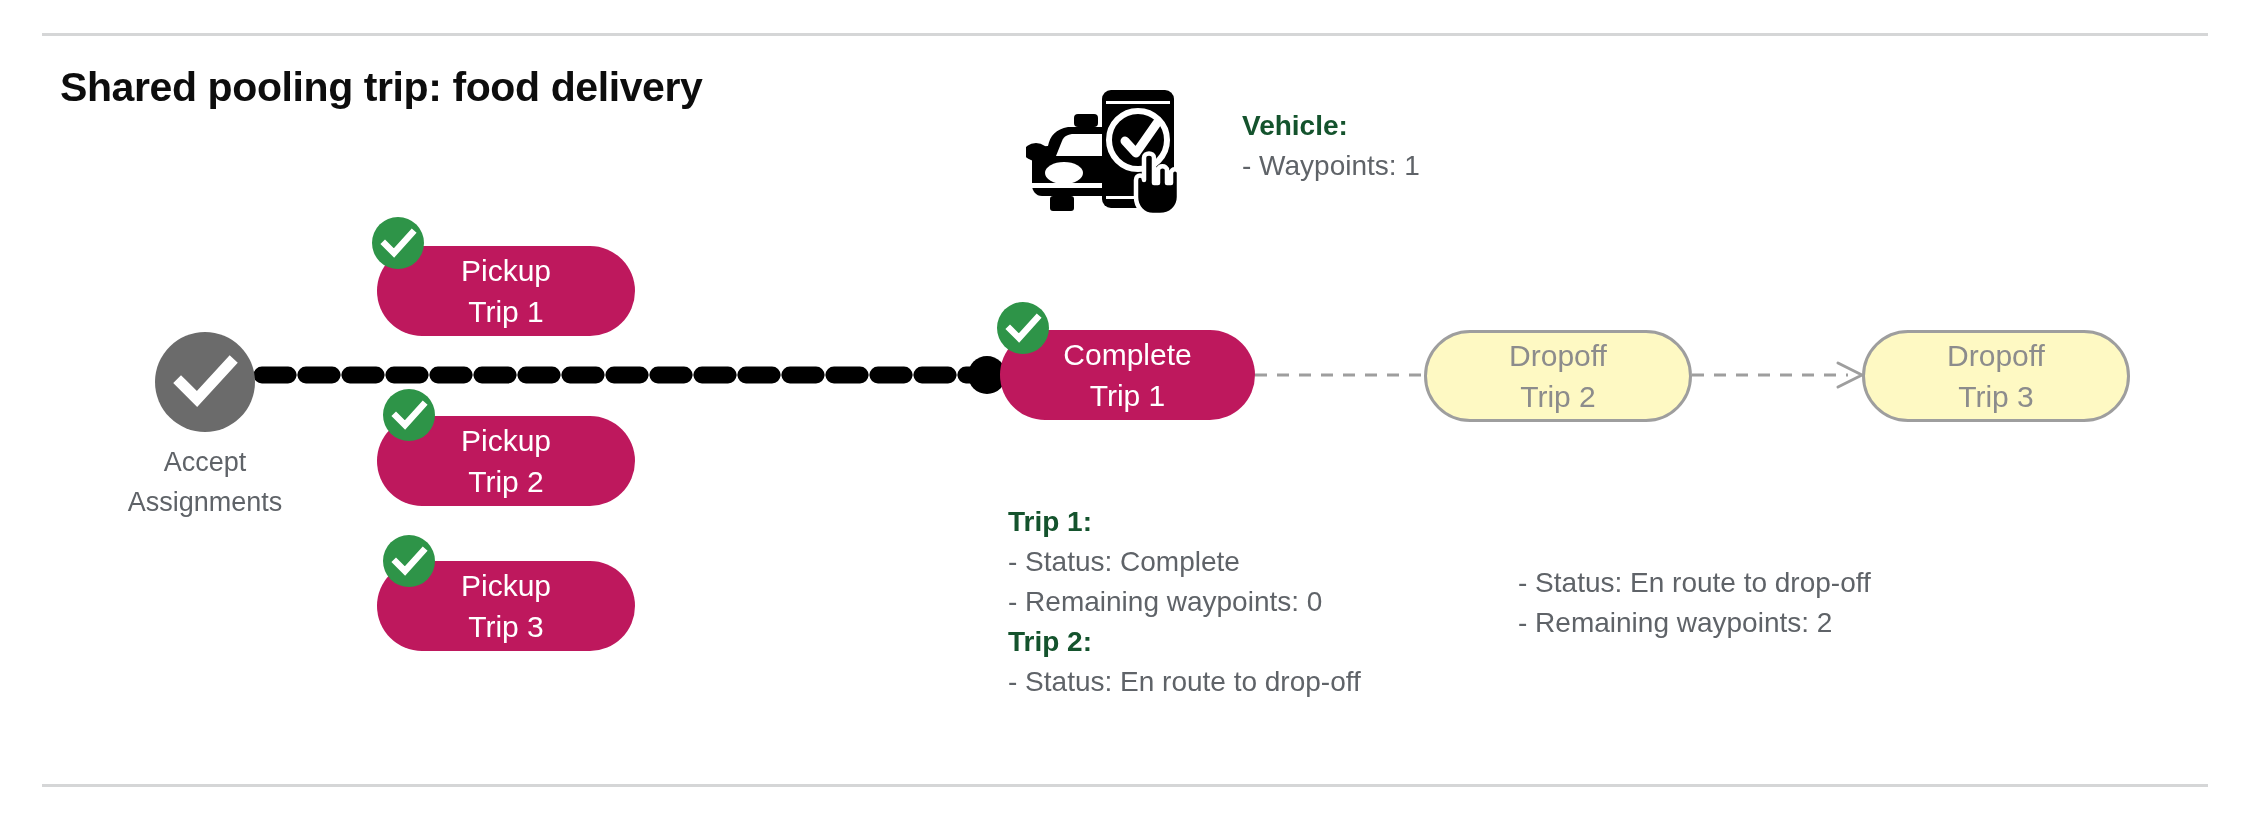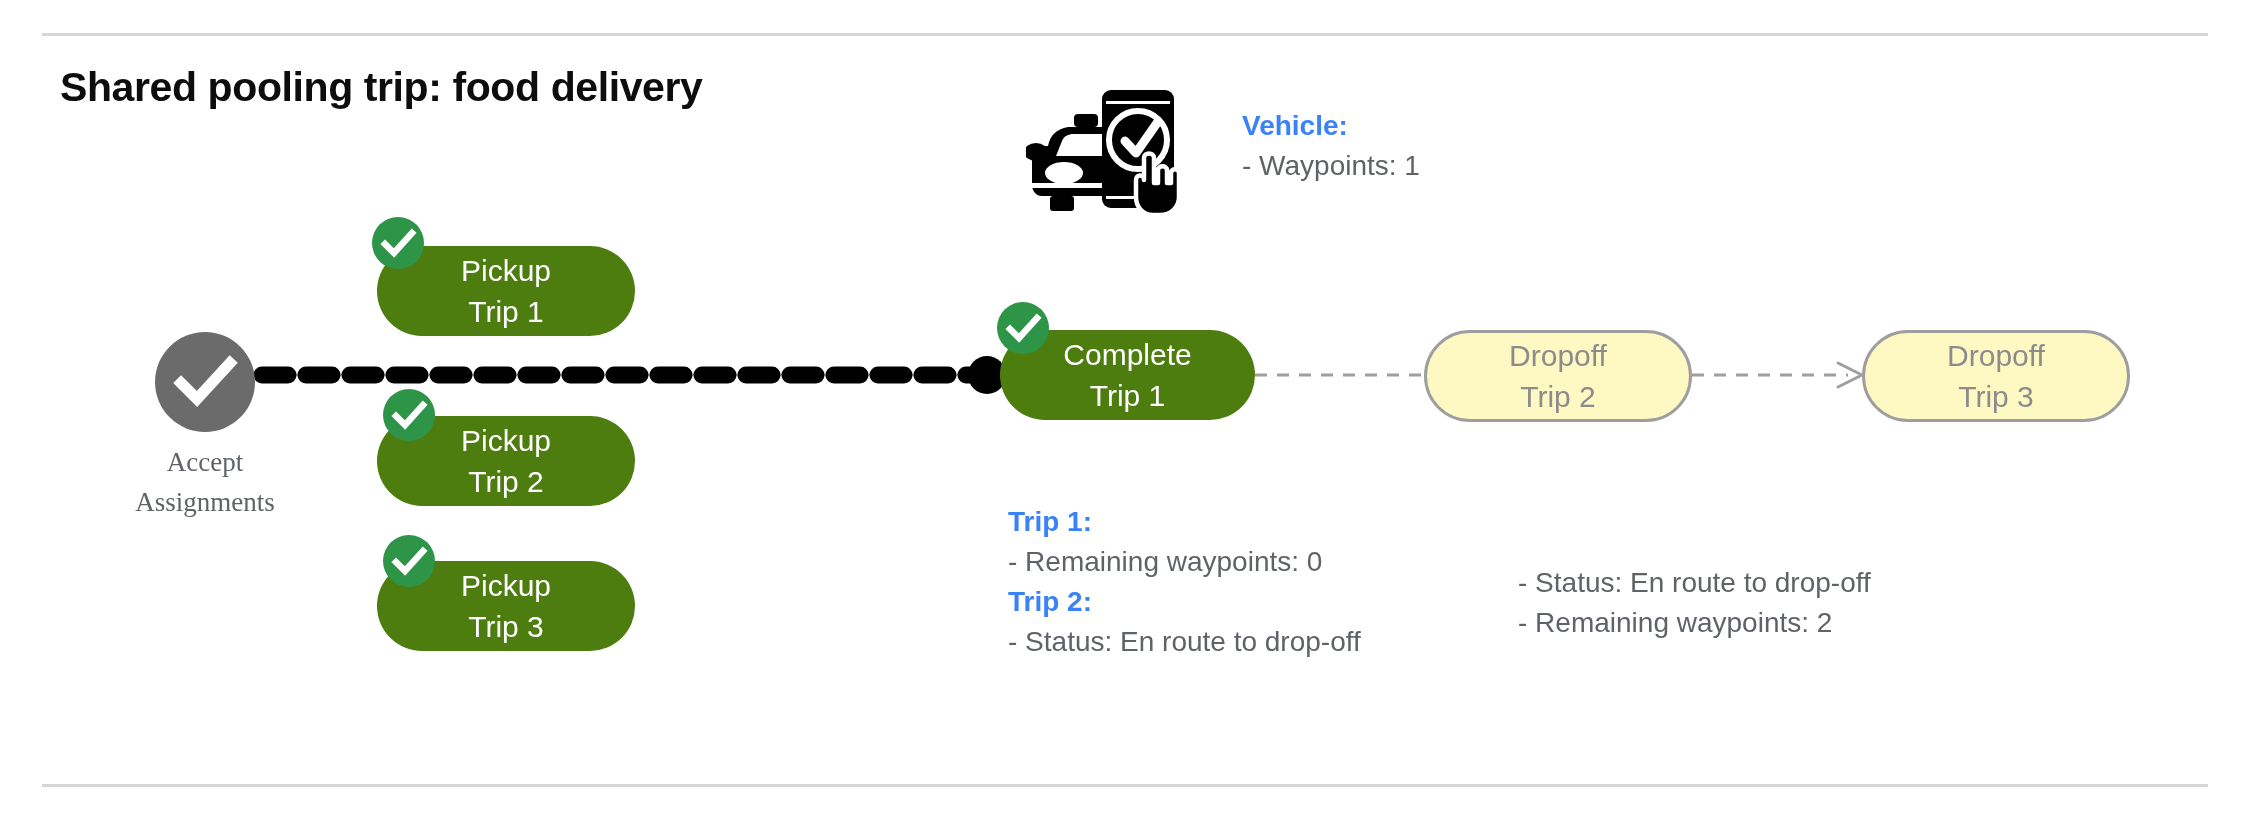--- a/index.html
+++ b/index.html
@@ -70,40 +70,39 @@
   .accept-circle svg { position:absolute; left:0; top:0; }
   .accept-label {
     position: absolute;
     left: -70px;
     top: 110px;
     width: 240px;
     text-align: center;
     font-size: 27px;
     line-height: 40px;
     color: #5f6368;
-    font-family: Liberation Serif, serif;
   }
 
   
   .pill {
     position: absolute;
     box-sizing: border-box;
     border-radius: 48px;
     display: flex;
     flex-direction: column;
     align-items: center;
     justify-content: center;
     text-align: center;
   }
   .pill .l1, .pill .l2 {
     display: block;
     white-space: nowrap;
   }
   .pill-orange {
-    background: #4d7c0f;
+    background: #be185d;
     color: #ffffff;
     font-size: 30px;
     font-weight: 500;
     line-height: 41px;
   }
   .pill-outline {
     background: #fef9c3;
     border: 3px solid #9e9e9e;
     color: #8c8c8c;
     font-size: 30px;
@@ -134,21 +133,21 @@
   
   .info-block {
     position: absolute;
     color: #5f6368;
     font-size: 28px;
     line-height: 40px;
     white-space: nowrap;
   }
   .info-block .hdr {
     font-weight: bold;
-    color: #3b82f6;
+    color: #14532d;
   }
   .info-block .row { display: block; }
 
   .vehicle-info { left: 1242px; top: 106px; }
   .trip12-info  { left: 1008px; top: 480px; margin-top: 22px; }
   .trip3-info   { left: 1518px; top: 563px; }
 </style>
 </head>
 <body>
 
@@ -276,20 +275,21 @@
     </svg>
   </div>
 
   <div class="info-block vehicle-info">
     <span class="row hdr">Vehicle:</span>
     <span class="row">- Waypoints: 1</span>
   </div>
 
   <div class="info-block trip12-info">
     <span class="row hdr">Trip 1:</span>
+    <span class="row">- Status:  Complete</span>
     <span class="row">- Remaining waypoints: 0</span>
     <span class="row hdr">Trip 2:</span>
     <span class="row">- Status:  En route to drop-off</span>
   </div>
 
   <div class="info-block trip3-info">
     <span class="row">- Status:  En route to drop-off</span>
     <span class="row">- Remaining waypoints: 2</span>
   </div>
 

